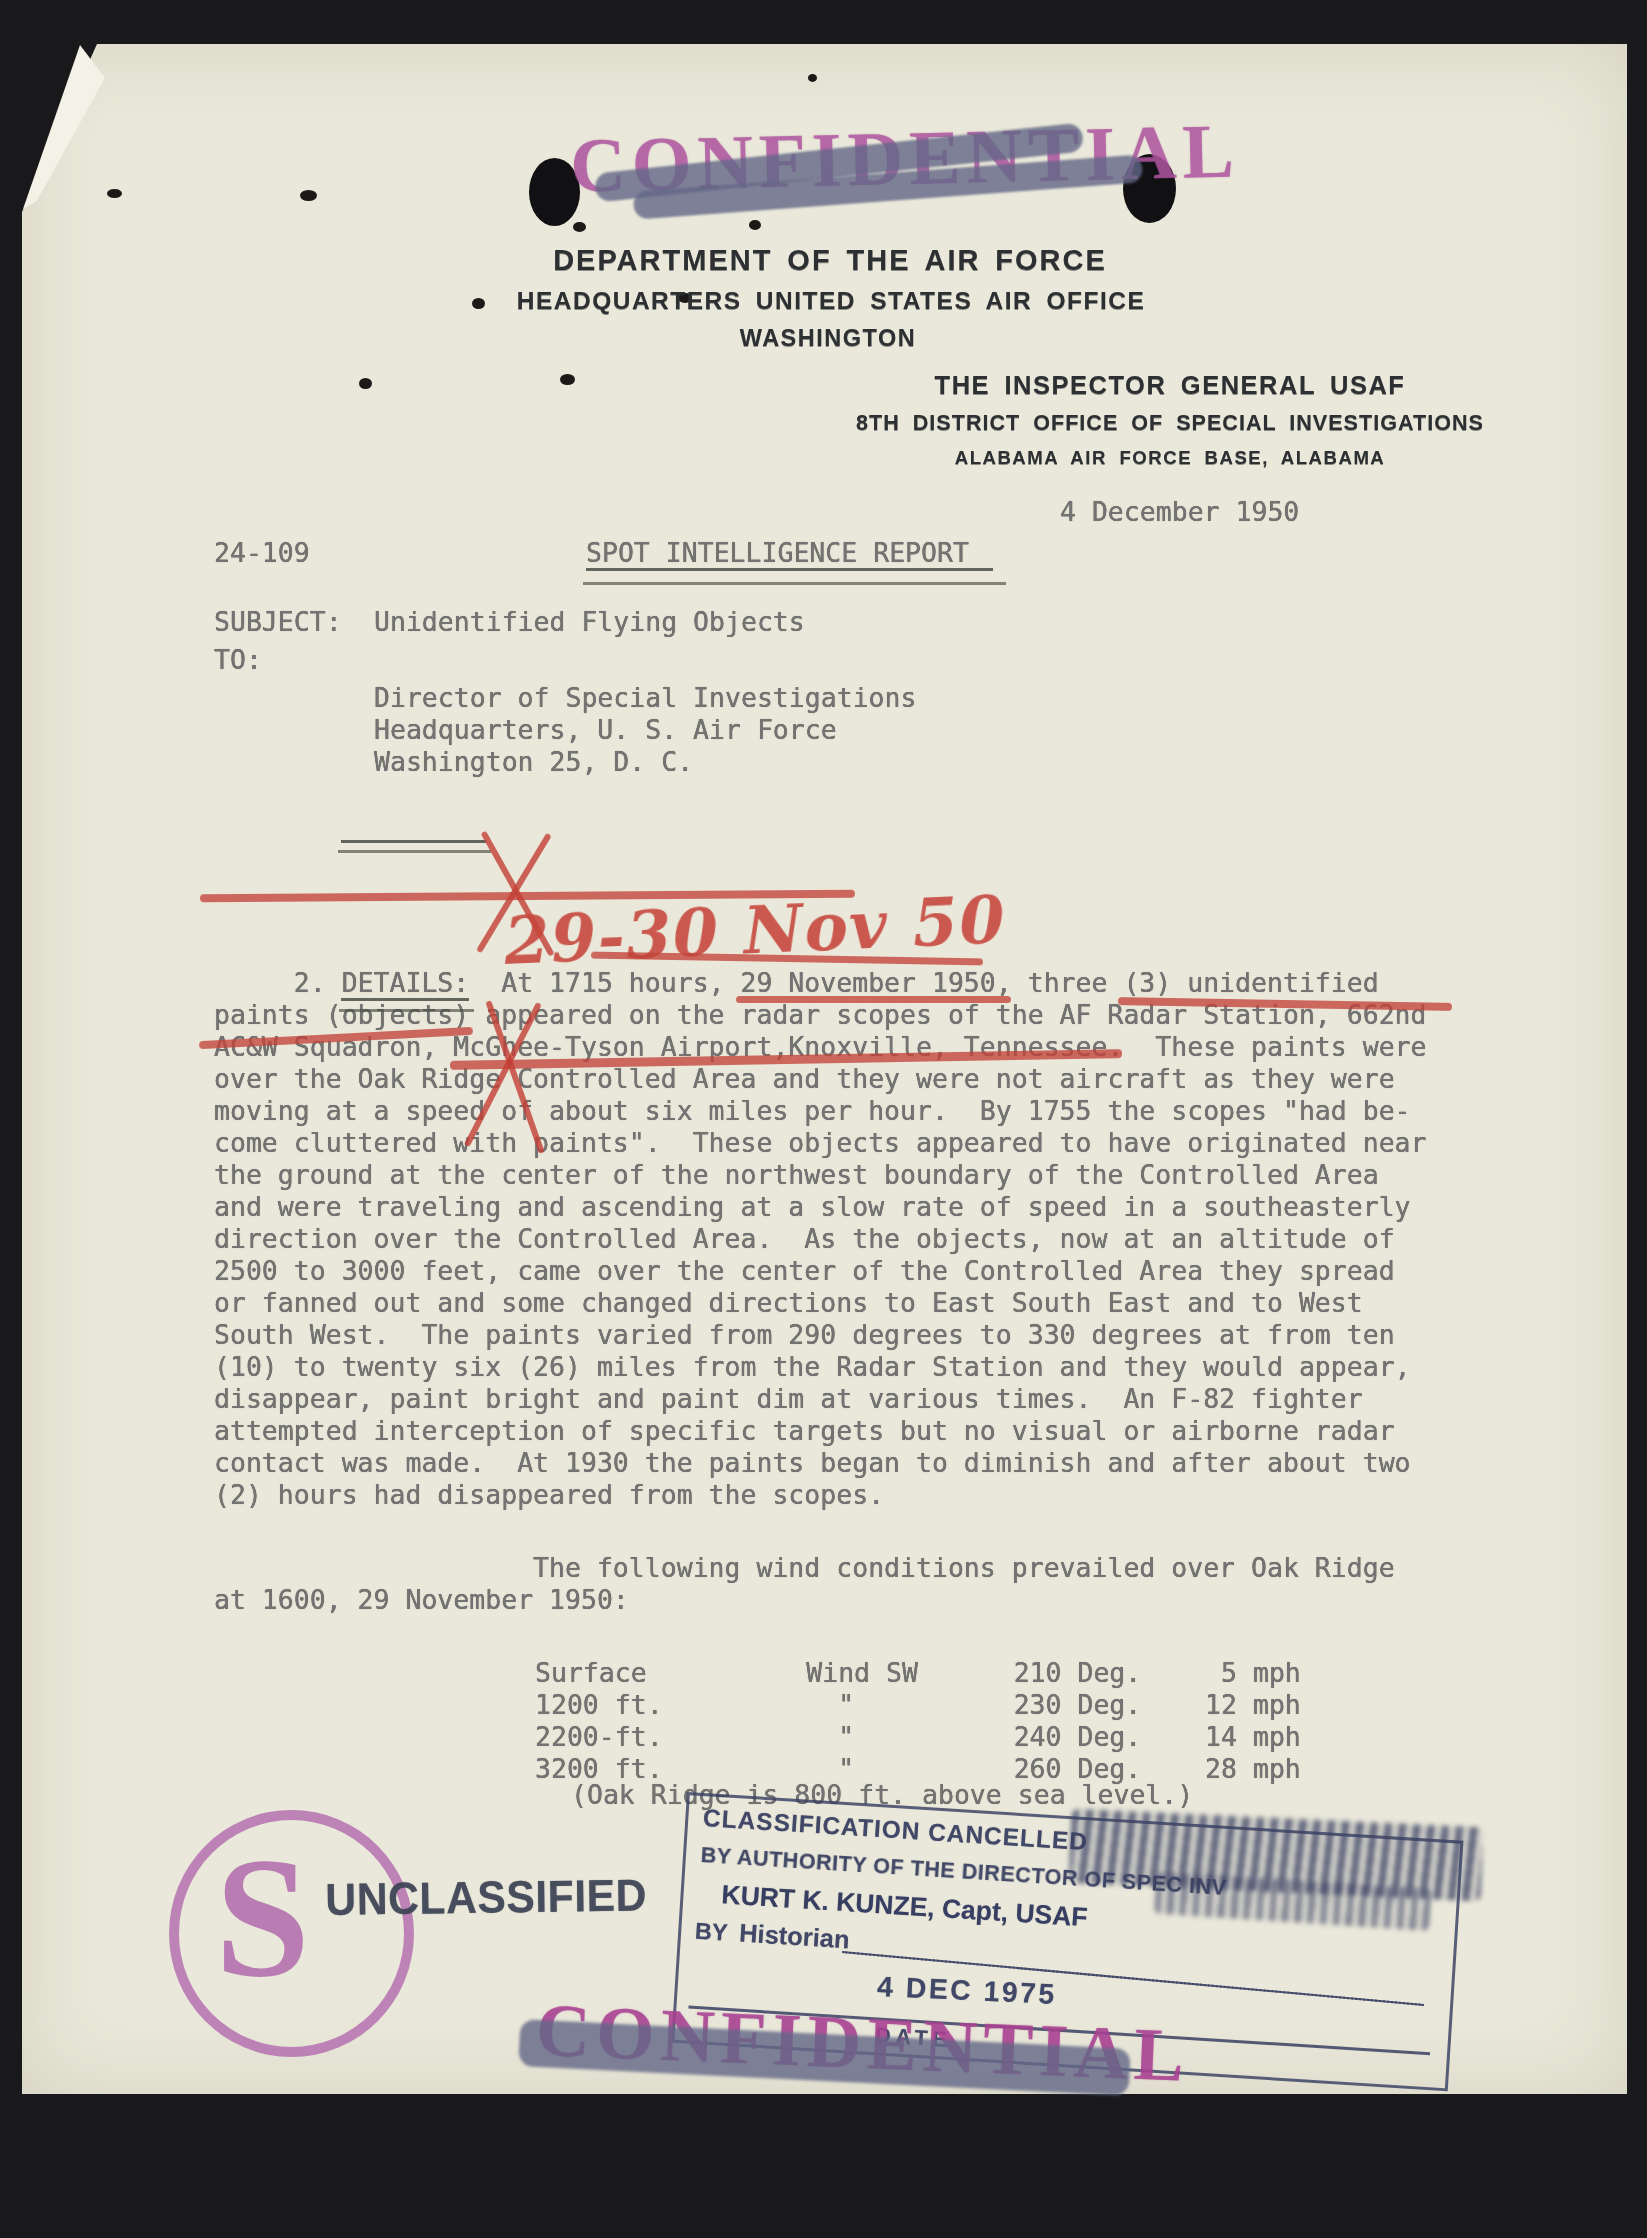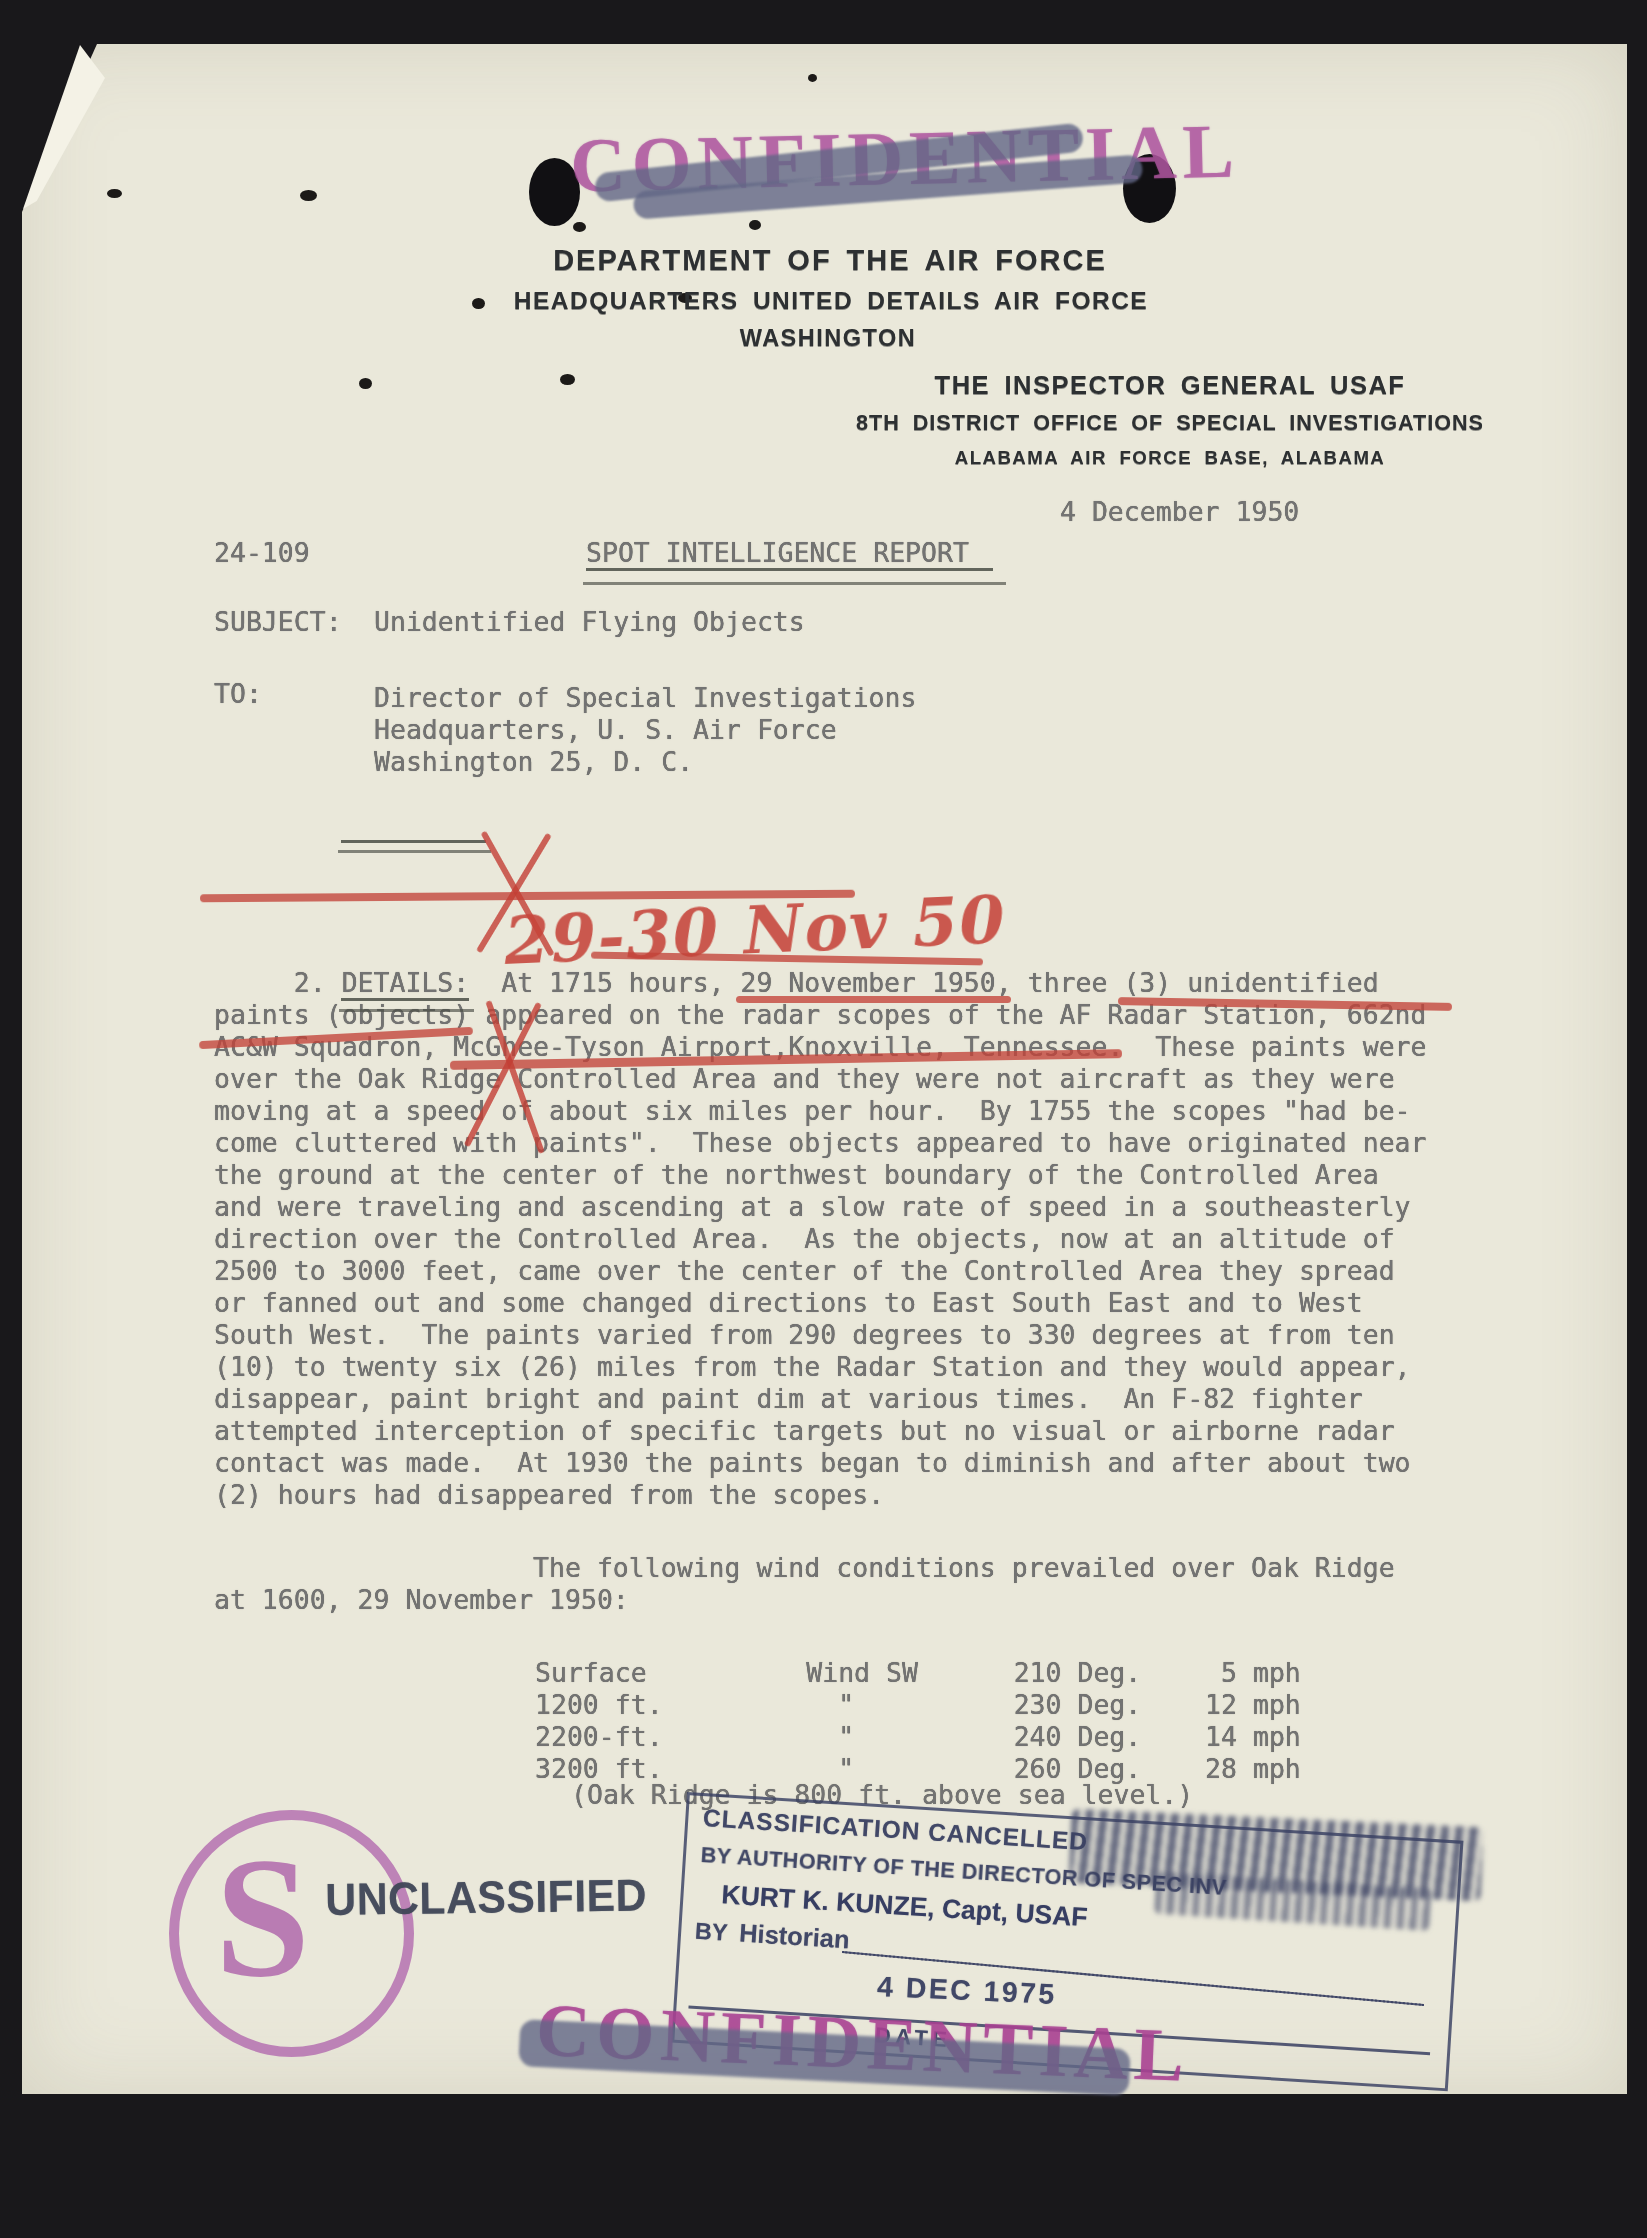--- a/index.html
+++ b/index.html
@@ -76,36 +76,36 @@
   <div class="speck" style="left:678px;top:293px;width:13.7px;height:9.8px;"></div>
   <div class="speck" style="left:359px;top:378px;width:12.8px;height:10.8px;"></div>
   <div class="speck" style="left:560px;top:374px;width:14.7px;height:10.8px;"></div>
   <div class="speck" style="left:808px;top:74px;width:8.8px;height:7.8px;"></div>
 
   <div class="magenta" style="left:570px;top:114px;font-size:77px;transform:rotate(-1.3deg);">CONFIDENTIAL</div>
   <div class="crayon" style="left:594px;top:148px;width:490px;height:29px;transform:rotate(-6deg);"></div>
   <div class="crayon" style="left:633px;top:173px;width:510px;height:28.4px;transform:rotate(-4.2deg);"></div>
 
   <div class="printed" style="left:830px;top:244px;font-size:29px;letter-spacing:2px;word-spacing:4.9px;">DEPARTMENT OF THE AIR FORCE</div>
-  <div class="printed" style="left:831px;top:287px;font-size:24.5px;letter-spacing:1.5px;word-spacing:5.9px;">HEADQUARTERS UNITED DETAILS AIR FORCE</div>
+  <div class="printed" style="left:831px;top:287px;font-size:24.5px;letter-spacing:1.5px;word-spacing:5.9px;">HEADQUARTERS UNITED STATES AIR OFFICE</div>
   <div class="printed" style="left:828px;top:325px;font-size:23.5px;letter-spacing:1.5px;">WASHINGTON</div>
 
   <div class="printed" style="left:1170px;top:371px;font-size:25.5px;letter-spacing:1.5px;word-spacing:5.9px;">THE INSPECTOR GENERAL USAF</div>
   <div class="printed" style="left:1170px;top:410px;font-size:21.6px;letter-spacing:1px;word-spacing:5.9px;">8TH DISTRICT OFFICE OF SPECIAL INVESTIGATIONS</div>
   <div class="printed" style="left:1170px;top:447px;font-size:18.6px;letter-spacing:1.5px;word-spacing:5.9px;">ALABAMA AIR FORCE BASE, ALABAMA</div>
 
   <div class="type" style="left:1060px;top:496px;">4 December 1950</div>
   <div class="type" style="left:214px;top:537px;">24-109</div>
   <div class="type" style="left:586px;top:537px;">SPOT INTELLIGENCE REPORT</div>
   <div class="rule" style="left:586px;top:568px;width:407px;"></div>
   <div class="rule smear" style="left:583px;top:582px;width:423px;"></div>
 
   <div class="type" style="left:214px;top:606px;">SUBJECT:</div>
   <div class="type" style="left:374px;top:606px;">Unidentified Flying Objects</div>
-  <div class="type" style="left:214px;top:678px;">TO:</div>
+  <div class="type" style="left:214px;top:644px;">TO:</div>
   <div class="type" style="left:374px;top:682px;">Director of Special Investigations
 Headquarters, U. S. Air Force
 Washington 25, D. C.</div>
 
   <div class="rule" style="left:341px;top:840px;width:145px;"></div>
   <div class="rule smear" style="left:338px;top:850px;width:153px;"></div>
 
   <div class="red" style="left:200px;top:892px;width:655px;height:7.8px;transform:rotate(-.4deg);"></div>
   <div class="xstroke" style="left:483px;top:829px;width:141px;transform:rotate(60.8deg);"></div>
   <div class="xstroke" style="left:549px;top:831px;width:137px;transform:rotate(121deg);"></div>

